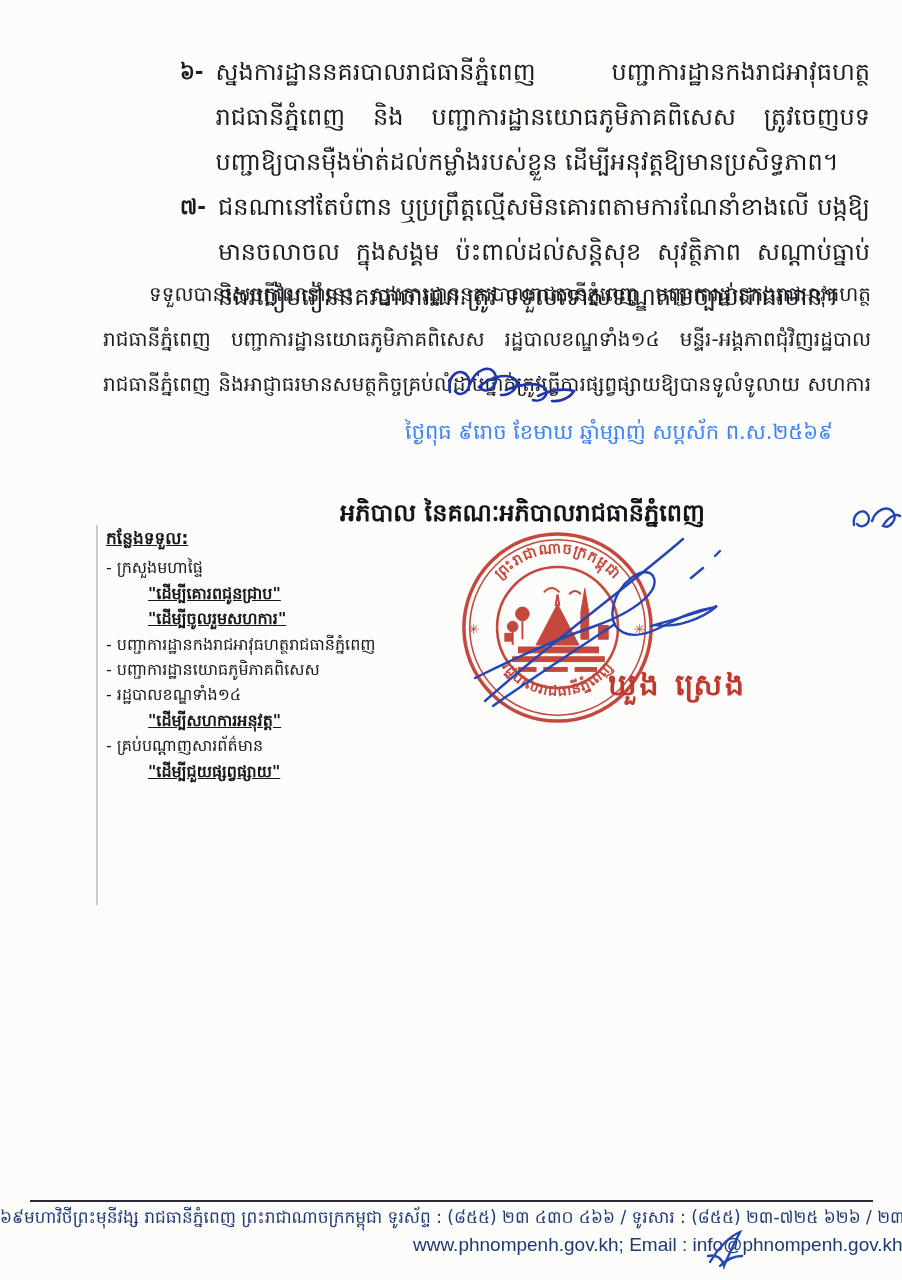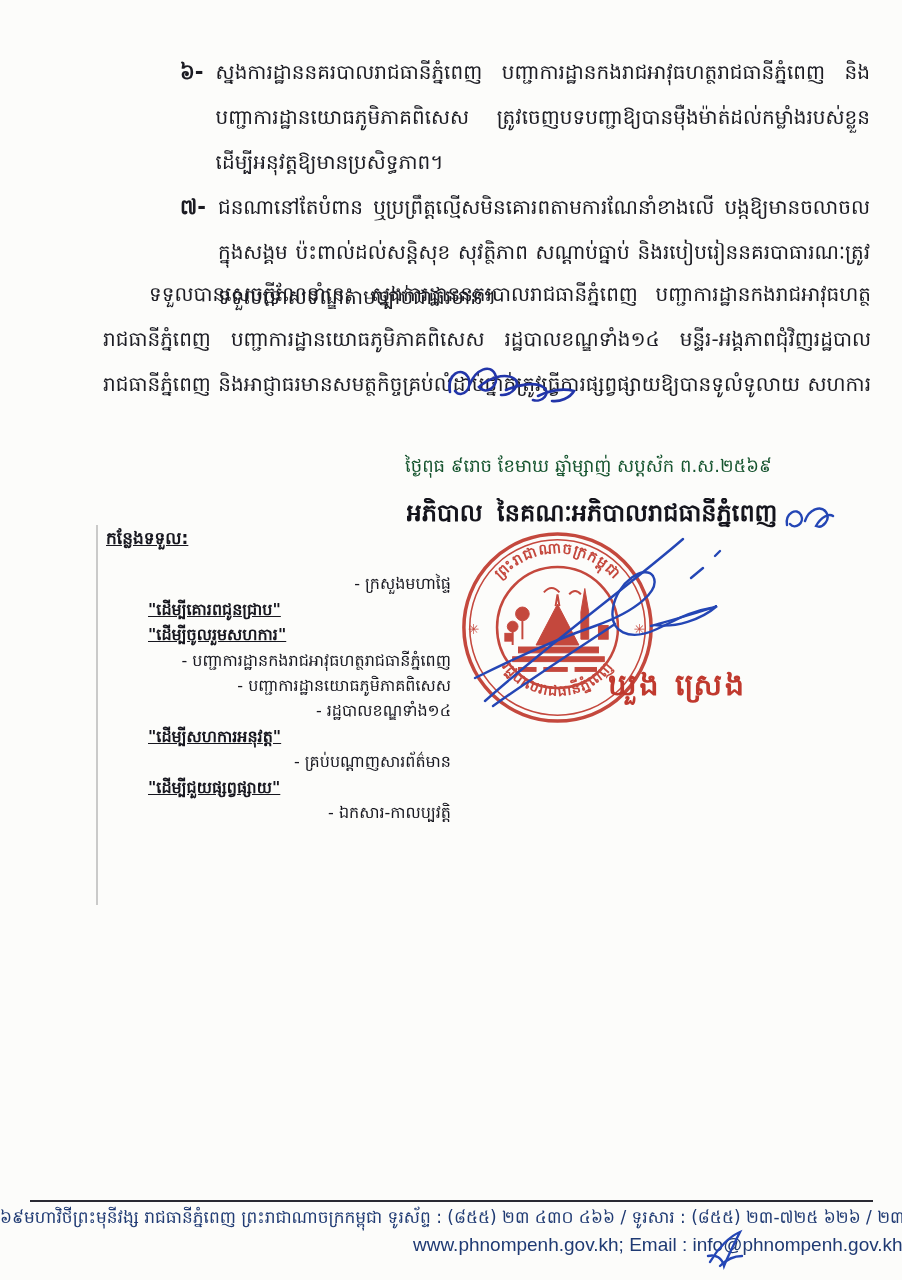--- a/index.html
+++ b/index.html
@@ -5,34 +5,34 @@
   html,body{margin:0;padding:0;background:#e8e8e6;}
   .page{
     position:relative;width:902px;height:1280px;margin:0 auto;
     background:#fcfcfa;overflow:hidden;
     font-family:"DejaVu Sans", sans-serif;color:#1b1b22;
   }
   .abs{position:absolute;}
   
   .numbered{display:flex;gap:12px;align-items:flex-start;}
   .num{flex:0 0 auto;font-size:21px;line-height:45px;font-weight:bold;}
-  .ptext{flex:1 1 auto;font-size:20px;line-height:45px;text-align:justify;}
+  .ptext{flex:1 1 auto;font-size:24px;line-height:45px;text-align:justify;}
   .para-box{overflow:hidden;}
   .closing-text{
     font-size:20px;line-height:45px;text-align:justify;text-indent:46px;overflow:hidden;
   }
   
-  .dateblock{font-size:18px;line-height:40px;color:#14532d;white-space:nowrap;margin-top:34px;}
+  .dateblock{font-size:21px;line-height:40px;color:#3b82f6;white-space:nowrap;}
   
-  .titlerow{display:flex;justify-content:center;align-items:flex-end;gap:6px;font-family:Liberation Mono, monospace;}
+  .titlerow{display:flex;justify-content:space-between;align-items:flex-end;gap:6px;}
   .signer-title{font-size:24px;font-weight:bold;color:#14141c;white-space:nowrap;overflow:hidden;max-width:520px;}
   
   .recipients{font-size:16px;line-height:25.4px;color:#17171f;}
   .rec-heading{font-weight:bold;text-decoration:underline;font-size:17px;}
-  .rec-entry{white-space:nowrap;overflow:hidden;text-align:right;}
+  .rec-entry{white-space:nowrap;overflow:hidden;}
   .rec-purpose{padding-left:42px;font-weight:bold;text-decoration:underline;white-space:nowrap;overflow:hidden;}
   
   .stamp-svg{display:block;}
   .signer-name{font-size:30px;font-weight:bold;color:#c0392e;letter-spacing:3px;white-space:nowrap;}
   
   .footer-rule{border-top:2px solid #2a2a33;height:0;}
   .footer-line1{width:902px;text-align:center;font-size:17px;color:#1f3a73;white-space:nowrap;overflow:hidden;}
   .footer-line2{font-size:19px;color:#1f3a73;font-family:"Liberation Sans", sans-serif;white-space:nowrap;}
   .scan-line{width:2px;background:rgba(110,110,110,0.35);}
 </style>
@@ -121,31 +121,30 @@
       <path d="M10 155 C50 135 95 115 130 103 C172 88 196 67 188 53 C180 41 152 59 148 85 C144 109 164 119 192 106 C210 98 222 89 246 85"></path>
       <path d="M186 103 C214 95 236 89 252 83 C236 97 210 105 190 102"></path>
       <path d="M226 55 l 12 -10"></path>
       <path d="M250 33 l 5 -5"></path>
     </g>
   </svg>
 
   <div class="abs signer-name" style="left:608px;top:666px;">ឃួង ស្រេង</div>
 
   <div class="abs recipients" style="left:106px;top:526px;width:345px;">
-    <div style="margin-bottom:20px;"><span class="rec-heading">កន្លែងទទួល:</span></div>
+    <div style="margin-bottom:4px;"><span class="rec-heading">កន្លែងទទួល:</span></div>
     <div class="rec-entry">- ក្រសួងមហាផ្ទៃ</div>
     <div class="rec-purpose">"ដើម្បីគោរពជូនជ្រាប"</div>
     <div class="rec-purpose">"ដើម្បីចូលរួមសហការ"</div>
     <div class="rec-entry">- បញ្ជាការដ្ឋានកងរាជអាវុធហត្ថរាជធានីភ្នំពេញ</div>
     <div class="rec-entry">- បញ្ជាការដ្ឋានយោធភូមិភាគពិសេស</div>
     <div class="rec-entry">- រដ្ឋបាលខណ្ឌទាំង១៤</div>
     <div class="rec-purpose">"ដើម្បីសហការអនុវត្ត"</div>
     <div class="rec-entry">- គ្រប់បណ្ដាញសារព័ត៌មាន</div>
     <div class="rec-purpose">"ដើម្បីជួយផ្សព្វផ្សាយ"</div>
-    <div class="rec-entry">- ឯកសារ-កាលប្បវត្តិ</div>
   </div>
 
   <div class="abs scan-line" style="left:96px;top:525px;height:380px;"></div>
 
   <div class="abs footer-rule" style="top:1200px;left:30px;width:843px;"></div>
   <div class="abs footer-line1" style="top:1206px;left:0;">៦៩មហាវិថីព្រះមុនីវង្ស រាជធានីភ្នំពេញ ព្រះរាជាណាចក្រកម្ពុជា ទូរស័ព្ទ : (៨៥៥) ២៣ ៤៣០ ៤៦៦ / ទូរសារ : (៨៥៥) ២៣-៧២៥ ៦២៦ / ២៣-៧២២ ០៥៤</div>
   <div class="abs footer-line2" style="top:1234px;left:413px;">www.phnompenh.gov.kh; Email : info@phnompenh.gov.kh</div>
   <svg class="abs" style="left:700px;top:1228px;" width="48" height="42" viewBox="0 0 48 42">
     <g fill="none" stroke="#2446b5" stroke-width="2.4" stroke-linecap="round">
       <path d="M10 34 C18 20 30 8 40 4 C34 16 28 28 24 38 C22 30 16 26 8 28"></path>

